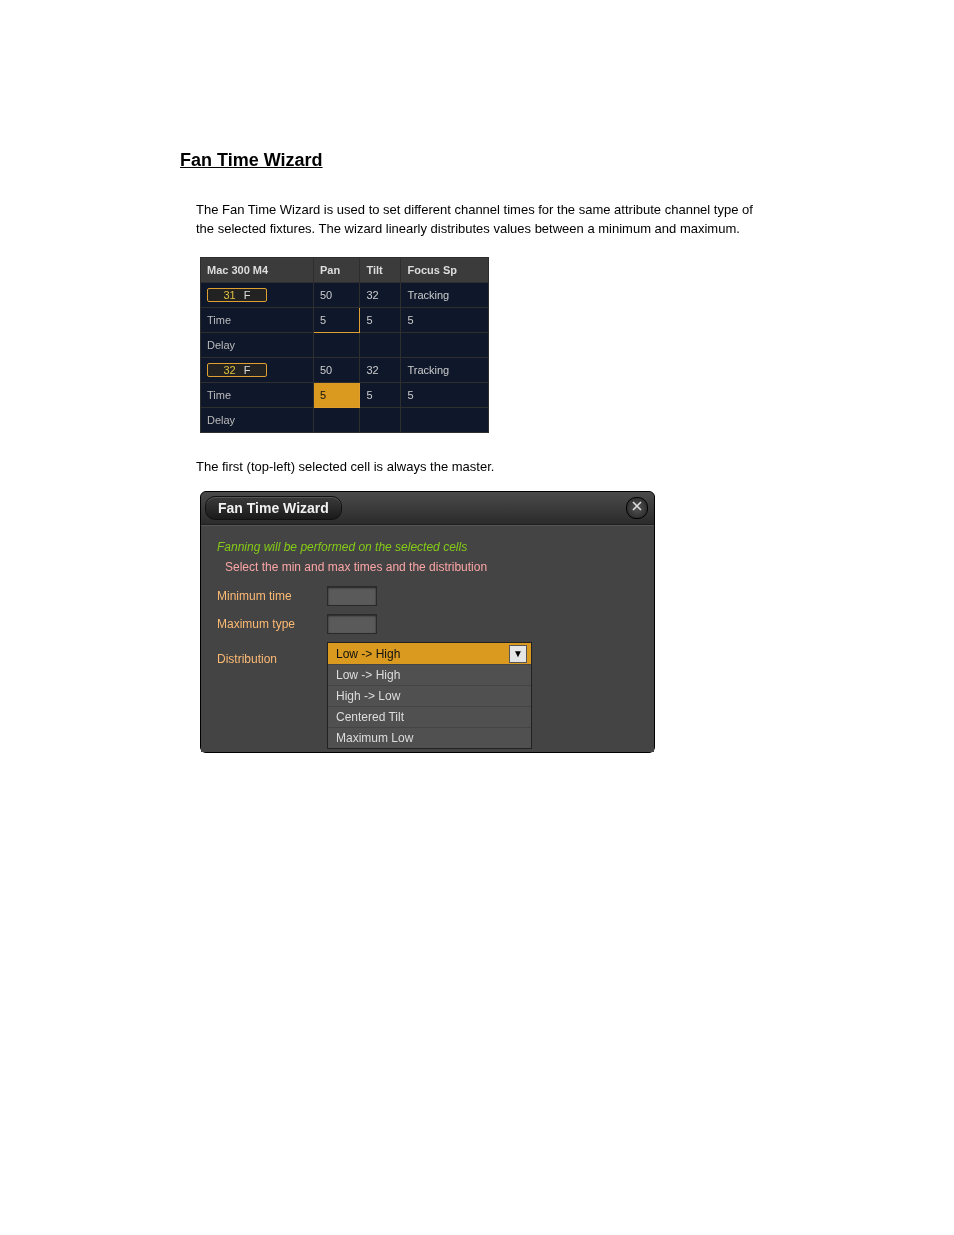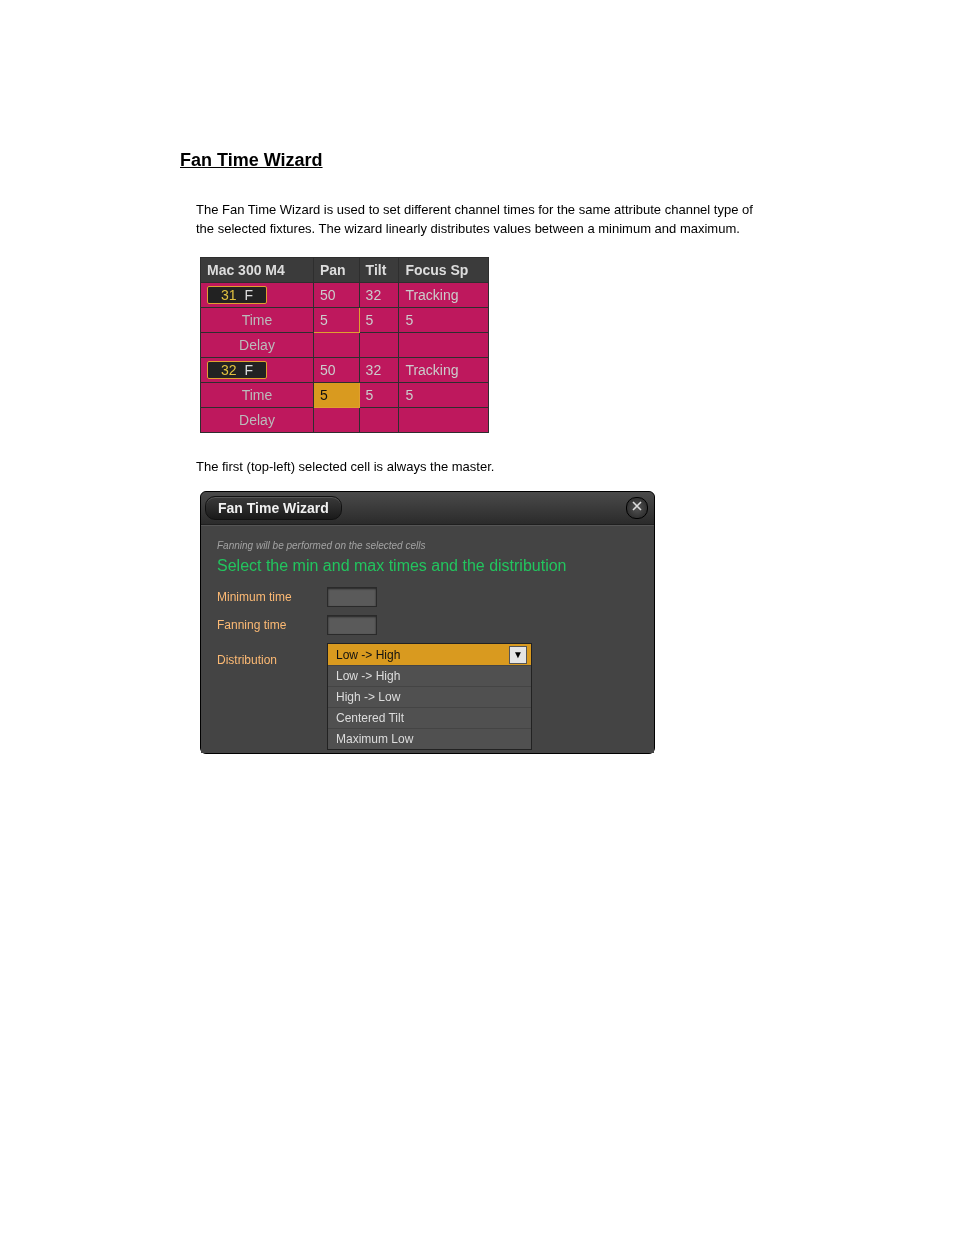--- a/index.html
+++ b/index.html
@@ -30,33 +30,33 @@
     margin: 0 0 14px 16px;
   }
   a.link { color: #2222dd; text-decoration: underline; }
 
   
   .grid-shot {
     width: 289px;
     margin: 18px 0 25px 20px;
     background: #4a4a4a;
     font-family: Verdana, Arial, sans-serif;
-    font-size: 14px;
+    font-size: 11px;
     color: #cccccc;
   }
   .grid-shot table { border-collapse: collapse; width: 100%; }
   .grid-shot td {
     border: 1px solid #2e2e2e;
     padding: 3px 6px;
     height: 18px;
     text-align: left;
-    background: #be185d;
+    background: #0f172a;
   }
   .grid-shot td.hdr { background:#3b3b3b; color:#ddd; font-weight:bold; }
-  .grid-shot td.lbl { text-align:center; color:#bbb; }
+  .grid-shot td.lbl { text-align:left; color:#bbb; }
   .fx-id {
     display:inline-block; width:50px; text-align:center;
     border:1px solid #e0a030; border-radius:2px; padding:0 4px;
     background:#222; color:#e0c040;
   }
   .fx-id .f { color:#ddd; margin-left:8px; }
   .cell-sel-outline { border:1px solid #e0a030 !important; }
   .cell-sel-fill { background:#d99a1f !important; color:#111 !important; border:1px solid #e0a030 !important; }
 
   
@@ -96,22 +96,22 @@
     background: radial-gradient(#555,#222);
     border:1px solid #000;
     color:#ddd; font-size:12px; line-height:18px; text-align:center;
     cursor:pointer;
   }
   .wzd-body {
     padding: 14px 16px 16px 16px;
     background: #444444;
     border-top: 1px solid #555;
   }
-  .wzd-body .note { font-style: italic; color:#a3a3a3; font-size:10px; margin-bottom:6px; }
-  .wzd-body .instr { color:#22c55e; font-size:16px; margin-bottom:12px; }
+  .wzd-body .note { font-style: italic; color:#84cc16; font-size:12px; margin-bottom:6px; }
+  .wzd-body .instr { color:#fca5a5; font-size:12px; margin-bottom:12px;margin-left:8px; }
   .wzd-row { display:flex; align-items:center; margin-bottom:8px; }
   .wzd-row .lab { width:110px; color:#fdba74; font-size:12px; }
   .wzd-input {
     width:48px; height:18px; background:#5a5a5a; border:1px solid #2a2a2a;
     box-shadow: inset 0 1px 2px rgba(0,0,0,0.6);
   }
   .wzd-select {
     position: relative;
     width: 205px;
   }
@@ -220,21 +220,21 @@
       </div>
       <div class="wzd-body">
         <div class="note">Fanning will be performed on the selected cells</div>
         <div class="instr">Select the min and max times and the distribution</div>
 
         <div class="wzd-row">
           <div class="lab">Minimum time</div>
           <div class="wzd-input"></div>
         </div>
         <div class="wzd-row">
-          <div class="lab">Fanning time</div>
+          <div class="lab">Maximum type</div>
           <div class="wzd-input"></div>
         </div>
         <div class="wzd-row" style="align-items:flex-end; margin-bottom:70px;">
           <div class="lab">Distribution</div>
           <div class="wzd-select">
             <div class="wzd-select-current">
               <span>Low -&gt; High</span>
               <span class="wzd-select-arrow">
                   <span>▼</span>
                 </span>

